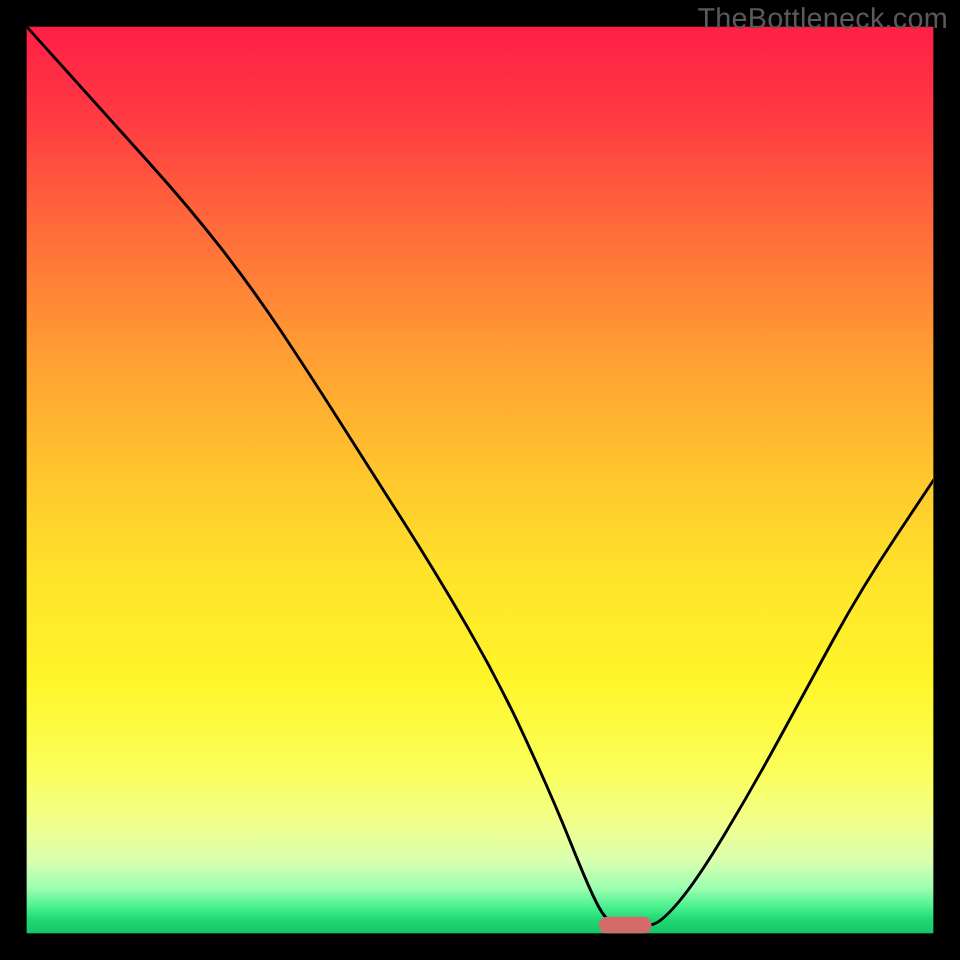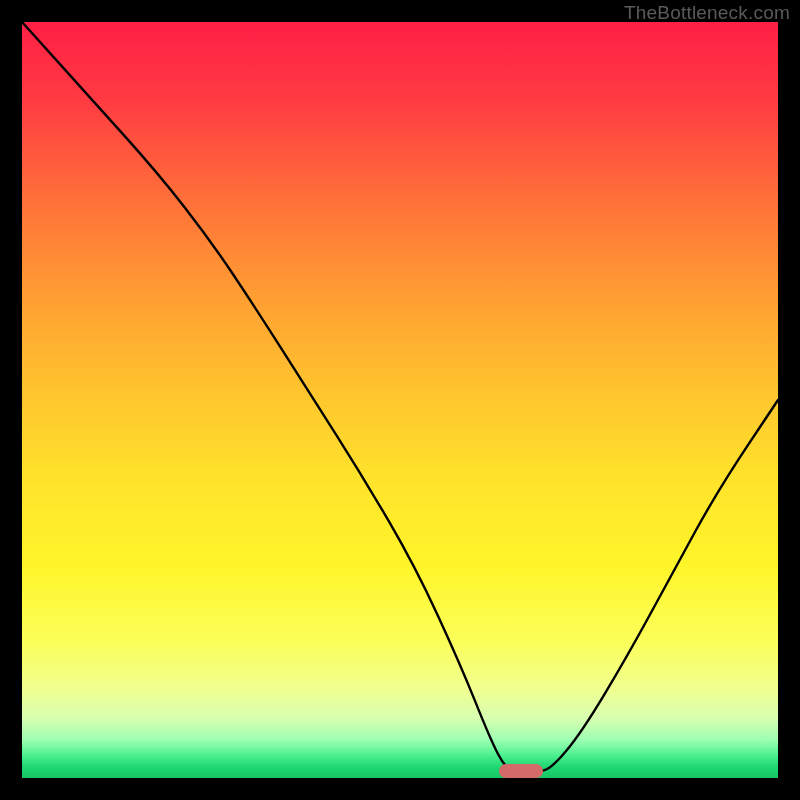--- a/index.html
+++ b/index.html
@@ -55,21 +55,21 @@
     height: 14px;
     border-radius: 7px;
     background: #d46a6a;
     bottom: 0px;
   }
   .watermark {
     position: absolute;
     top: 2px;
     right: 10px;
     color: #5a5a5a;
-    font-size: 19px;
+    font-size: 24px;
     font-weight: 500;
     letter-spacing: 0.2px;
   }
 </style>
 </head>
 <body>
 
 <div class="frame">
 
   <div class="plot-area">

